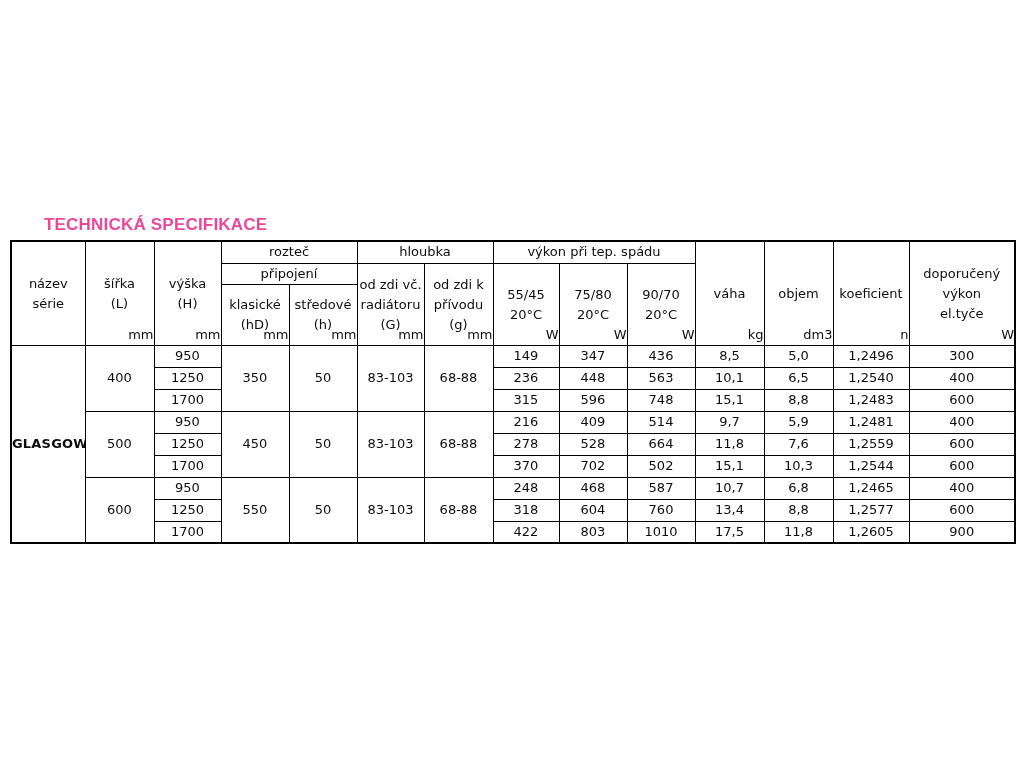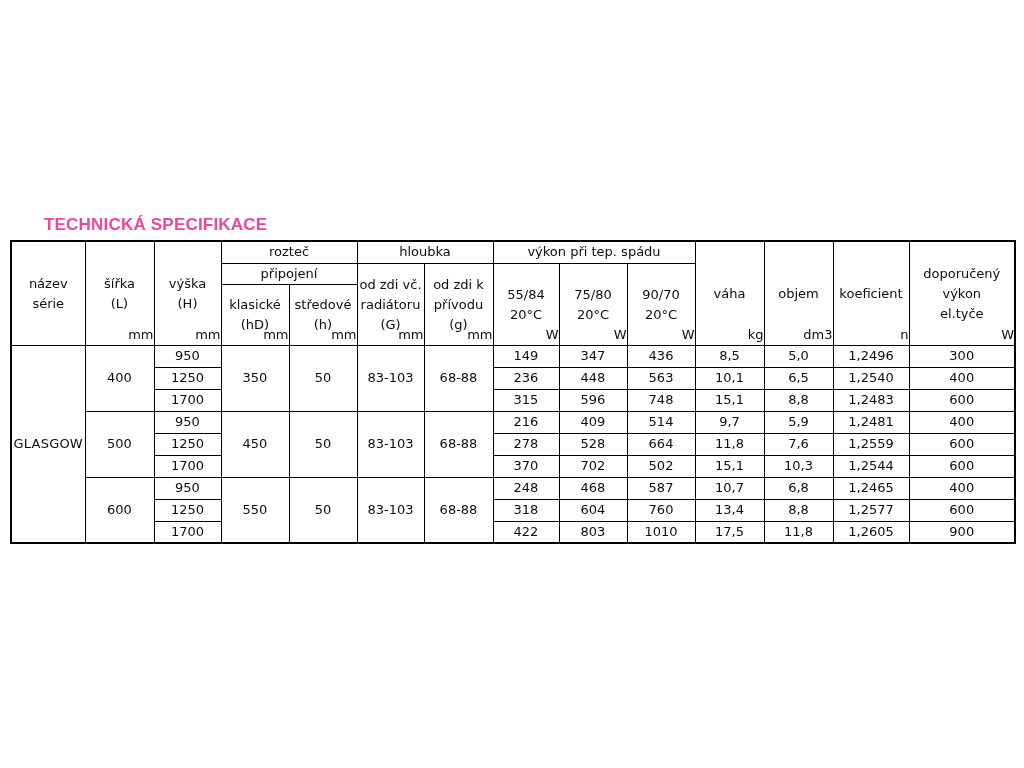--- a/index.html
+++ b/index.html
@@ -27,21 +27,21 @@
   tr.d{height:22px}
   td.br2{border-right-width:2px;}
   td.bb2{border-bottom-width:2px;}
   td.hcell{position:relative;vertical-align:top;}
   td.hcell .lines{padding-top:1px;}
   td.hcell .lines div{line-height:20px;}
   td.hcell .unit{
     position:absolute;bottom:1px;left:0;right:0;text-align:right;line-height:18px;
   }
   td.grp{font-size:13px;}
-  td.serie{font-weight:normal;font-size:13px;letter-spacing:0.2px;}
+  td.serie{font-weight:bold;font-size:13px;letter-spacing:0.2px;}
 </style>
 </head>
 <body>
 
 <div class="page-title">TECHNICKÁ SPECIFIKACE</div>
 
 <table class="spec">
   <colgroup>
     <col style="width:74px">
       <col style="width:69px">
@@ -125,21 +125,21 @@
     <td class="hcell br2 bb2" rowspan="2">
       <div class="lines">
         <div>od zdi k</div>
         <div>přívodu</div>
         <div>(g)</div>
       </div>
       <div class="unit">mm</div>
     </td>
     <td class="hcell bb2" rowspan="2">
       <div class="lines">
-        <div>55/84</div>
+        <div>55/45</div>
         <div>20°C</div>
       </div>
       <div class="unit">W</div>
     </td>
     <td class="hcell bb2" rowspan="2">
       <div class="lines">
         <div>75/80</div>
         <div>20°C</div>
       </div>
       <div class="unit">W</div>

